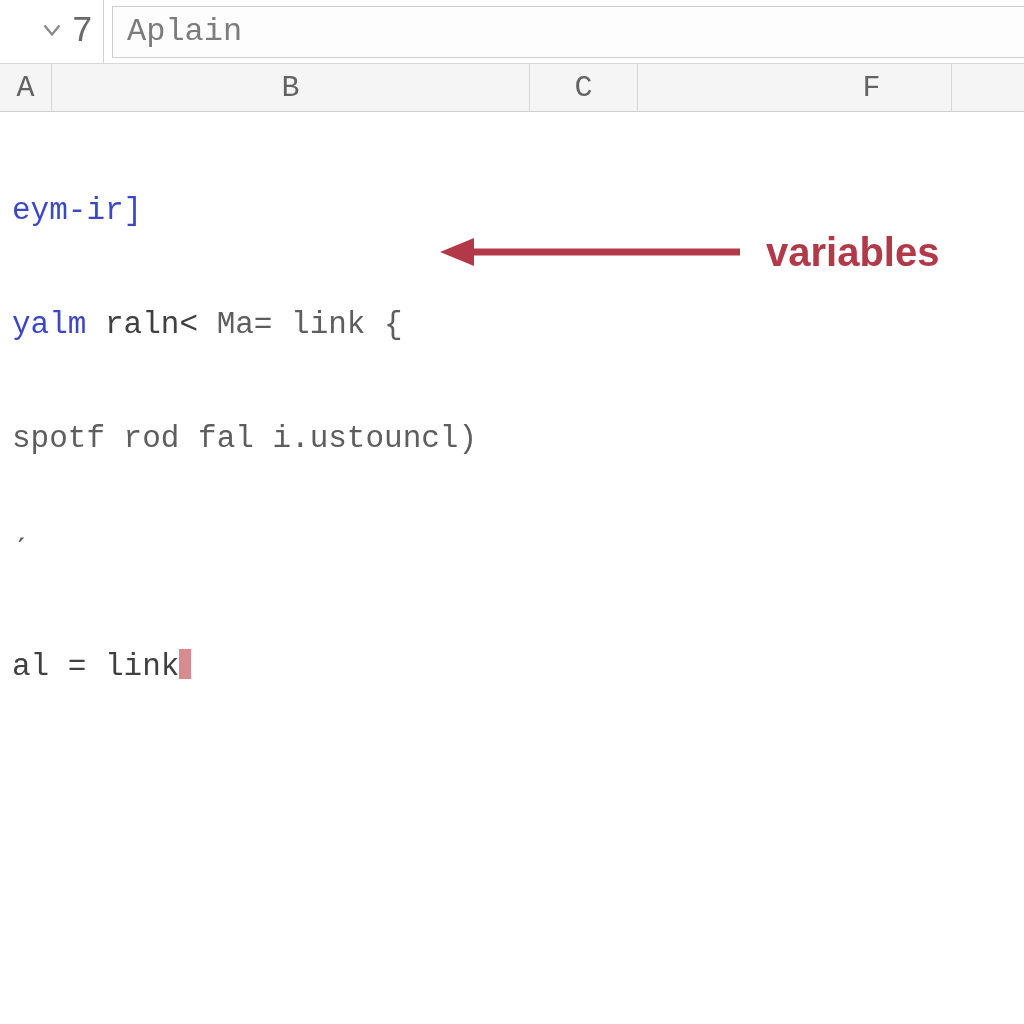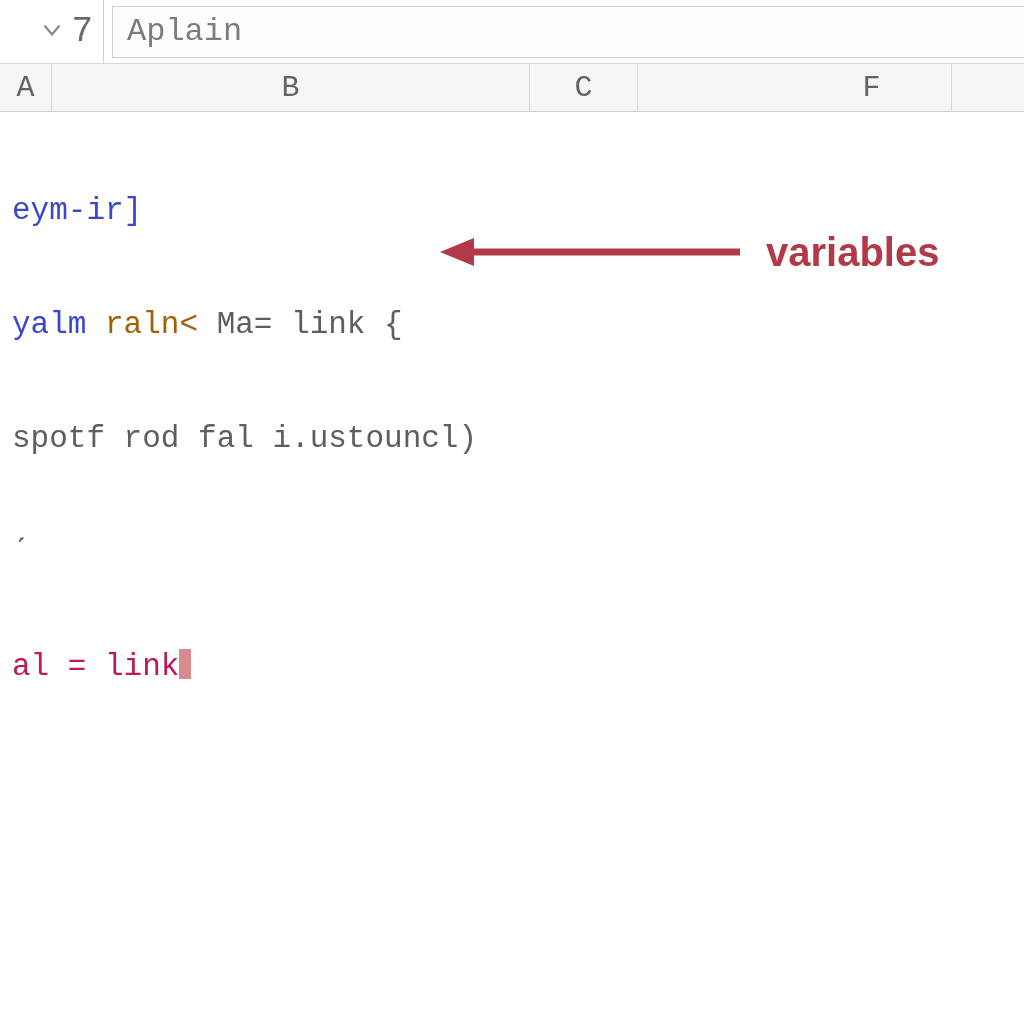--- a/index.html
+++ b/index.html
@@ -80,22 +80,22 @@
     position: relative;
     padding-top: 4px;
     font-family: Consolas, "Courier New", monospace;
     font-size: 31px;
     line-height: 38px;
     color: #5e5e5e;
     white-space: pre;
   }
   .code-line { padding-left: 12px; }
   .blue   { color: #3a47c9; }
-  .brown  { color: #a16207; }
-  .purple { color: #be185d; }
+  .brown  { color: #404040; }
+  .purple { color: #404040; }
   .cursor-block {
     display: inline-block;
     width: 12px;
     height: 30px;
     background: #d88a8f;
     vertical-align: -4px;
   }
 
   
   .annotation {

